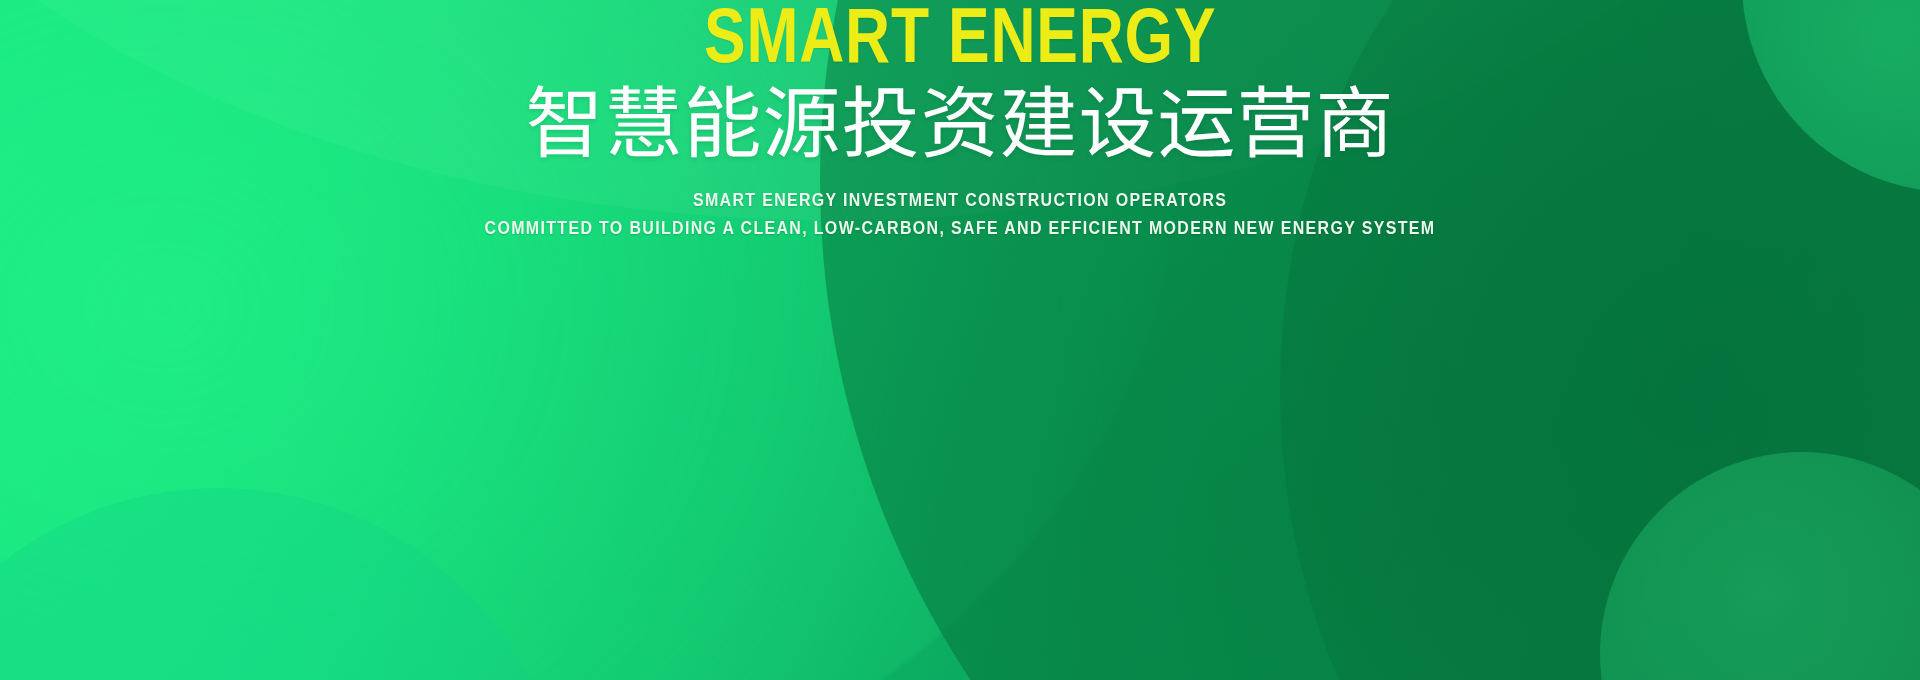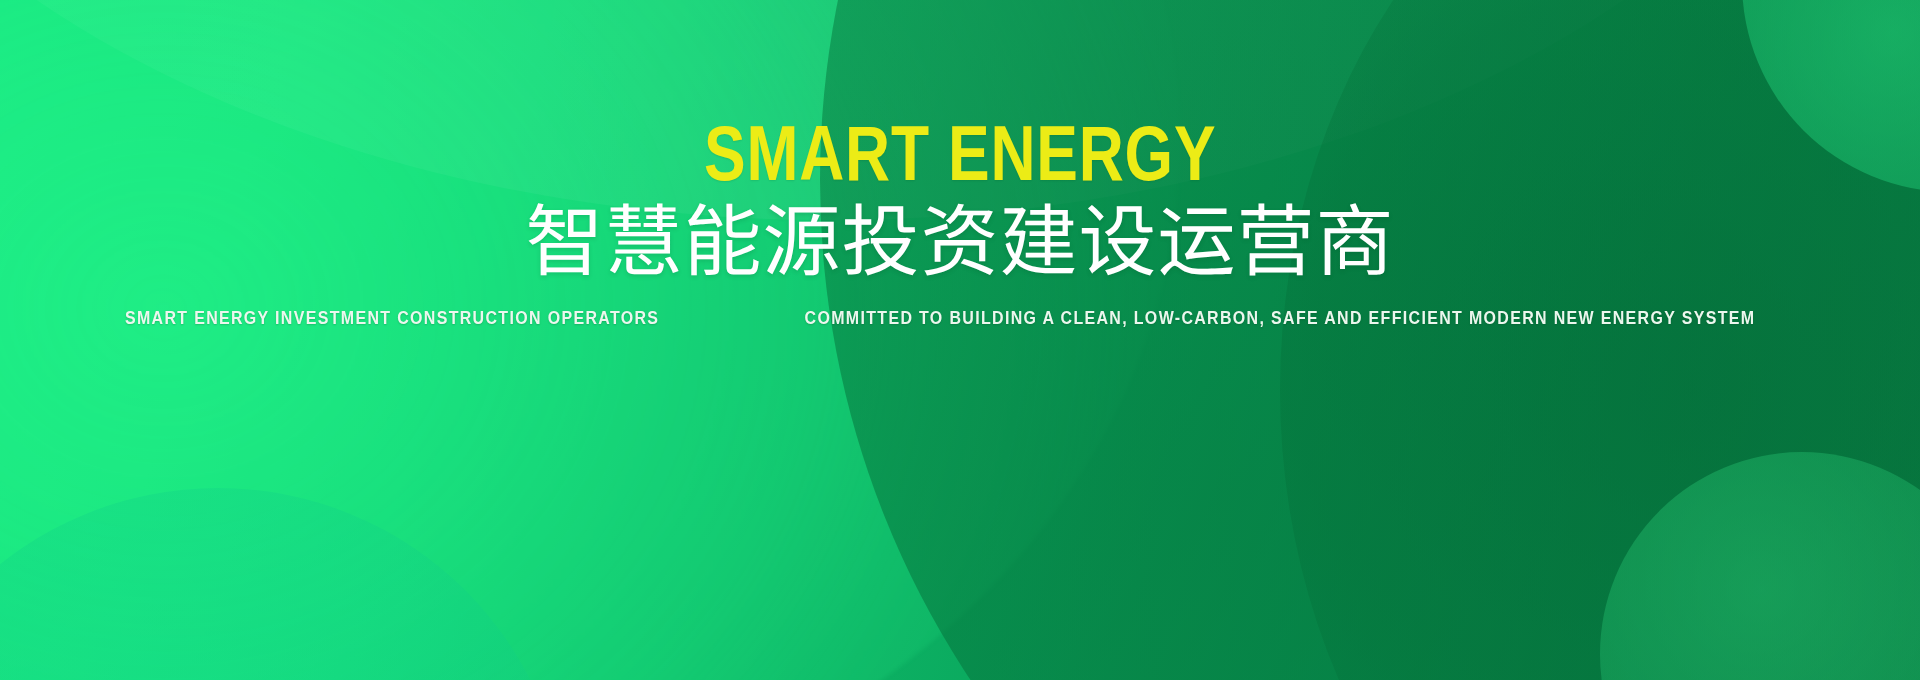--- a/index.html
+++ b/index.html
@@ -131,21 +131,20 @@
   
   .content{
     position:relative;
     z-index:5;
     width:1920px;
     height:680px;
     display:flex;
     flex-direction:column;
     align-items:center;
     justify-content:flex-start;
-    padding-top:118px;
     text-align:center;
   }
 
   .headline-en{
     font-family:"Liberation Sans Narrow","Liberation Sans","DejaVu Sans Condensed","DejaVu Sans",sans-serif;
     font-size:78px;
     font-weight:700;
     line-height:0.92;
     letter-spacing:1px;
     color:#ecec16;
@@ -175,21 +174,21 @@
     line-height:1.12;
     letter-spacing:1px;
     color:#ffffff;
     white-space:nowrap;
     text-shadow:0 2px 4px rgba(0,70,32,0.18);
   }
 
   .tagline-block{
     margin-top:22px;
     display:flex;
-    flex-direction:row;
+    flex-direction:column;
     align-items:center;
     gap:4px;
   }
 
   .tagline-en{
     font-family:"Liberation Sans Narrow","Liberation Sans","DejaVu Sans Condensed","DejaVu Sans",sans-serif;
     font-size:19px;
     font-weight:700;
     letter-spacing:1.6px;
     line-height:1.28;

